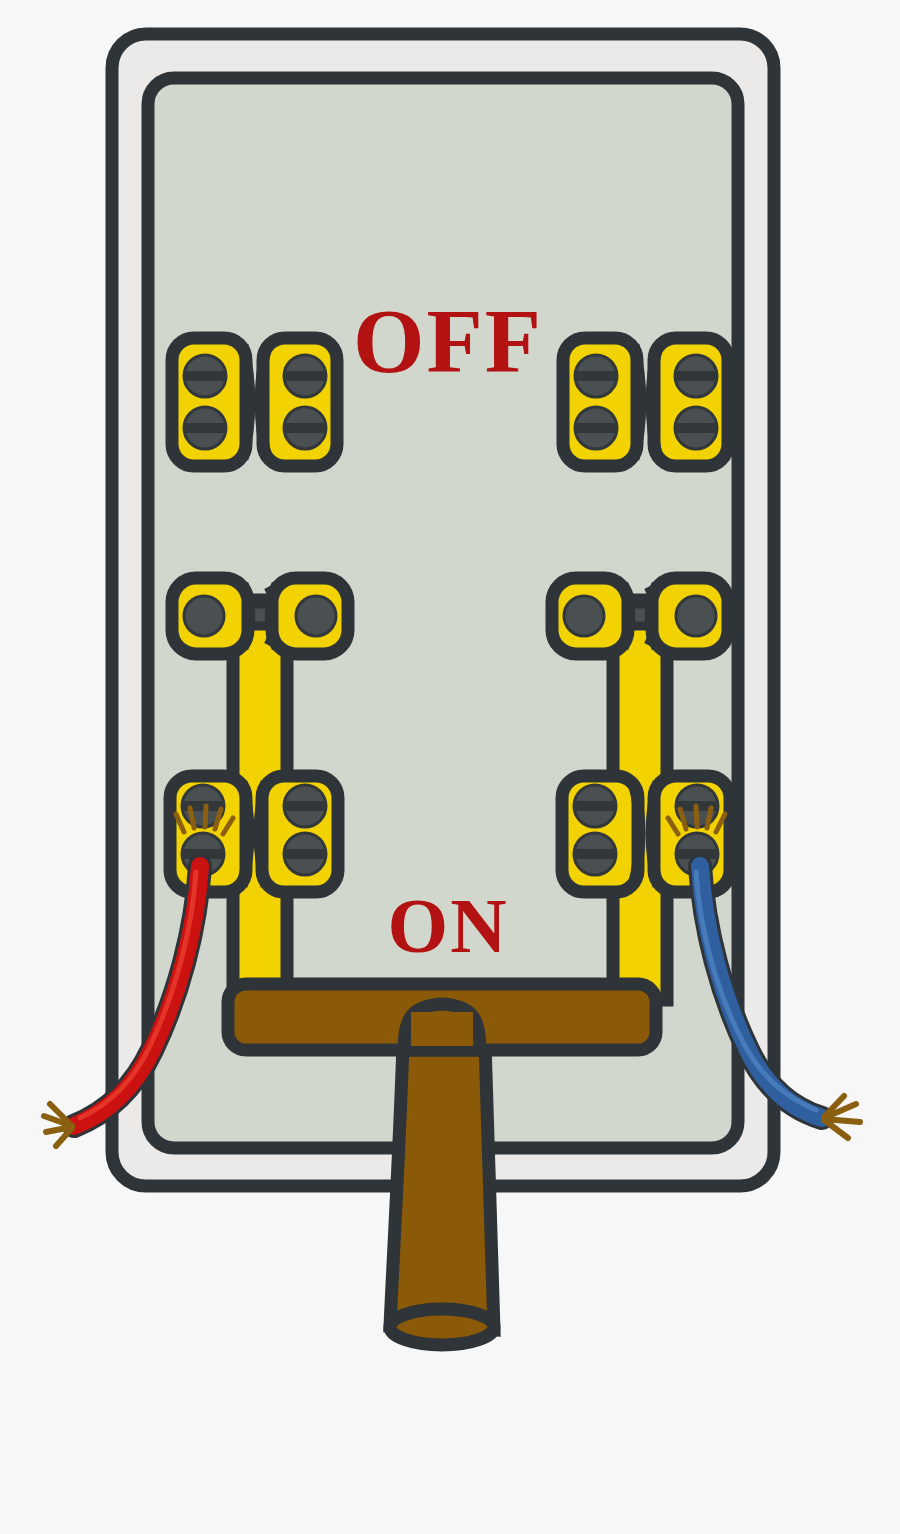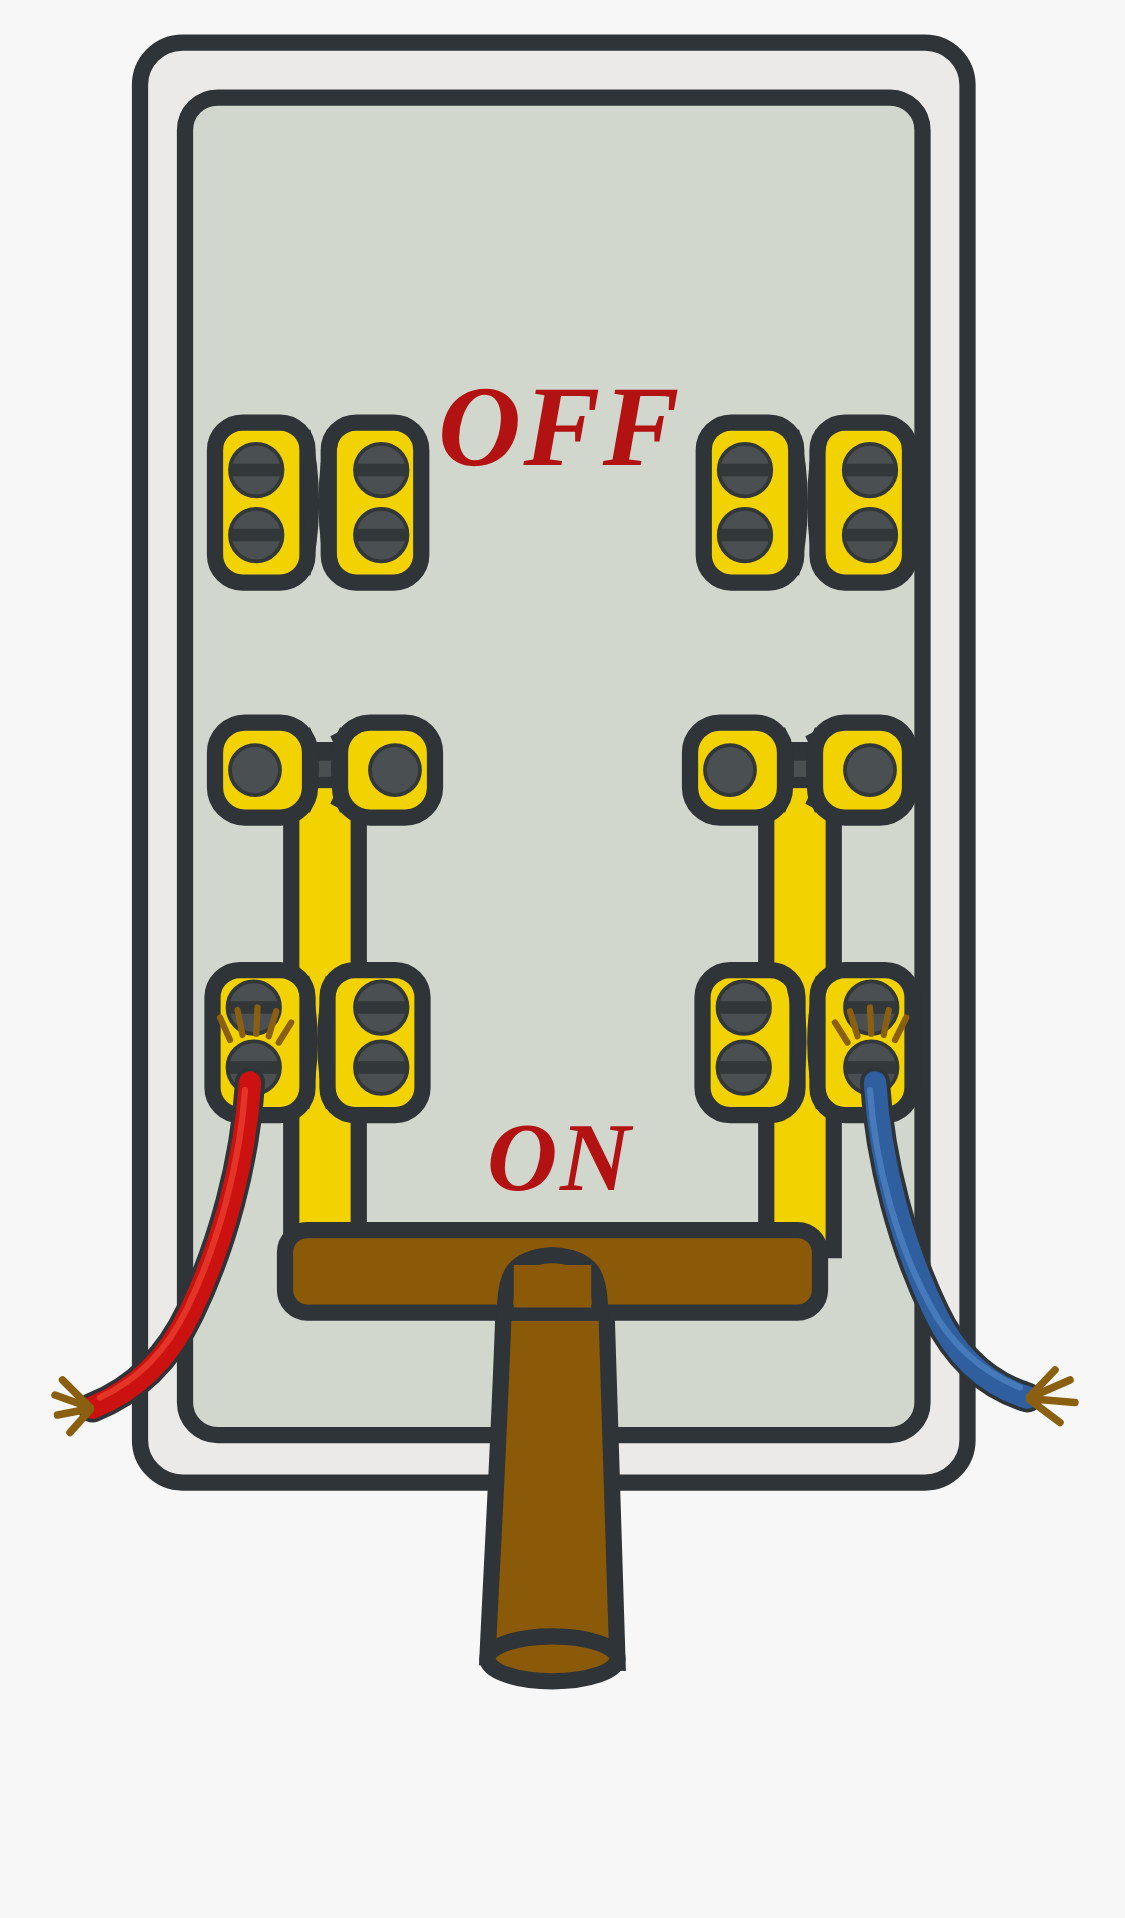--- a/index.html
+++ b/index.html
@@ -12,21 +12,20 @@
     width: 900px;
     height: 1534px;
     overflow: hidden;
     font-family: "Liberation Sans", sans-serif;
   }
   #stage {
     position: relative;
     width: 900px;
     height: 1534px;
     background: #f7f7f7;
-    font-style: italic;
   }
   #switch-svg {
     display: block;
     width: 900px;
     height: 1534px;
   }
   .label-text {
     font-family: "Liberation Serif", serif;
     font-weight: bold;
     fill: #b31212;

